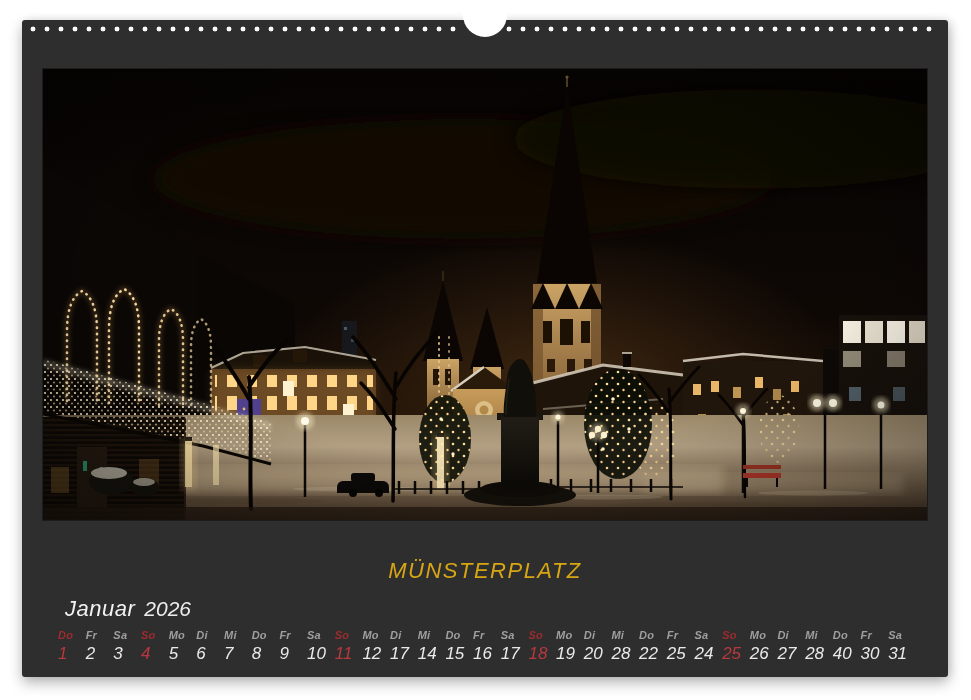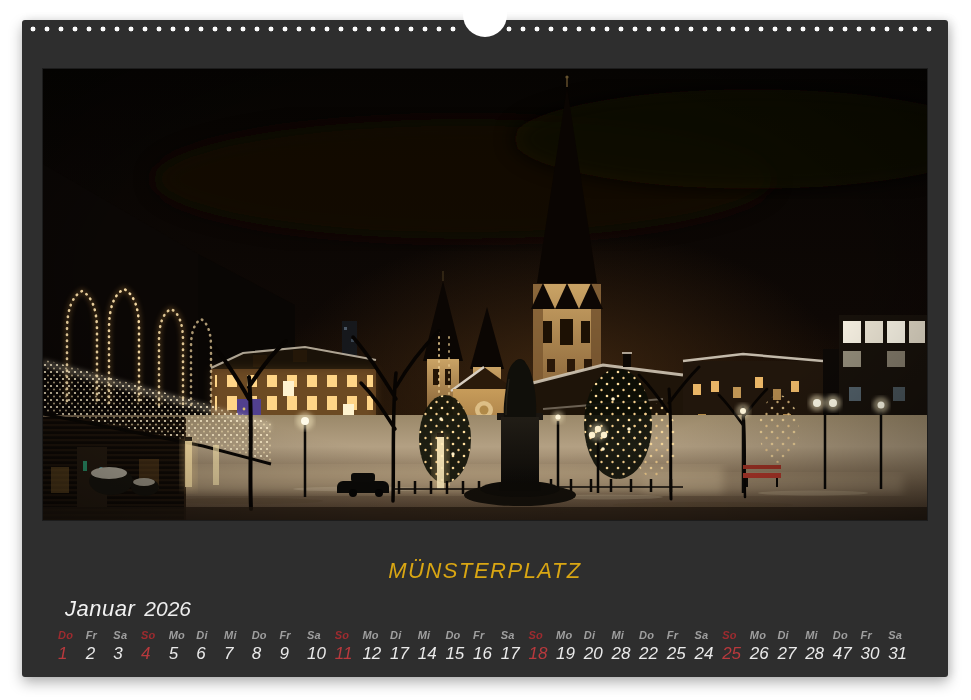--- a/index.html
+++ b/index.html
@@ -510,21 +510,21 @@
       <div class="day">
         <div class="wd">Di</div>
         <div class="num">27</div>
       </div>
       <div class="day">
         <div class="wd">Mi</div>
         <div class="num">28</div>
       </div>
       <div class="day">
         <div class="wd">Do</div>
-        <div class="num">47</div>
+        <div class="num">40</div>
       </div>
       <div class="day">
         <div class="wd">Fr</div>
         <div class="num">30</div>
       </div>
       <div class="day">
         <div class="wd">Sa</div>
         <div class="num">31</div>
       </div>
     </div>

